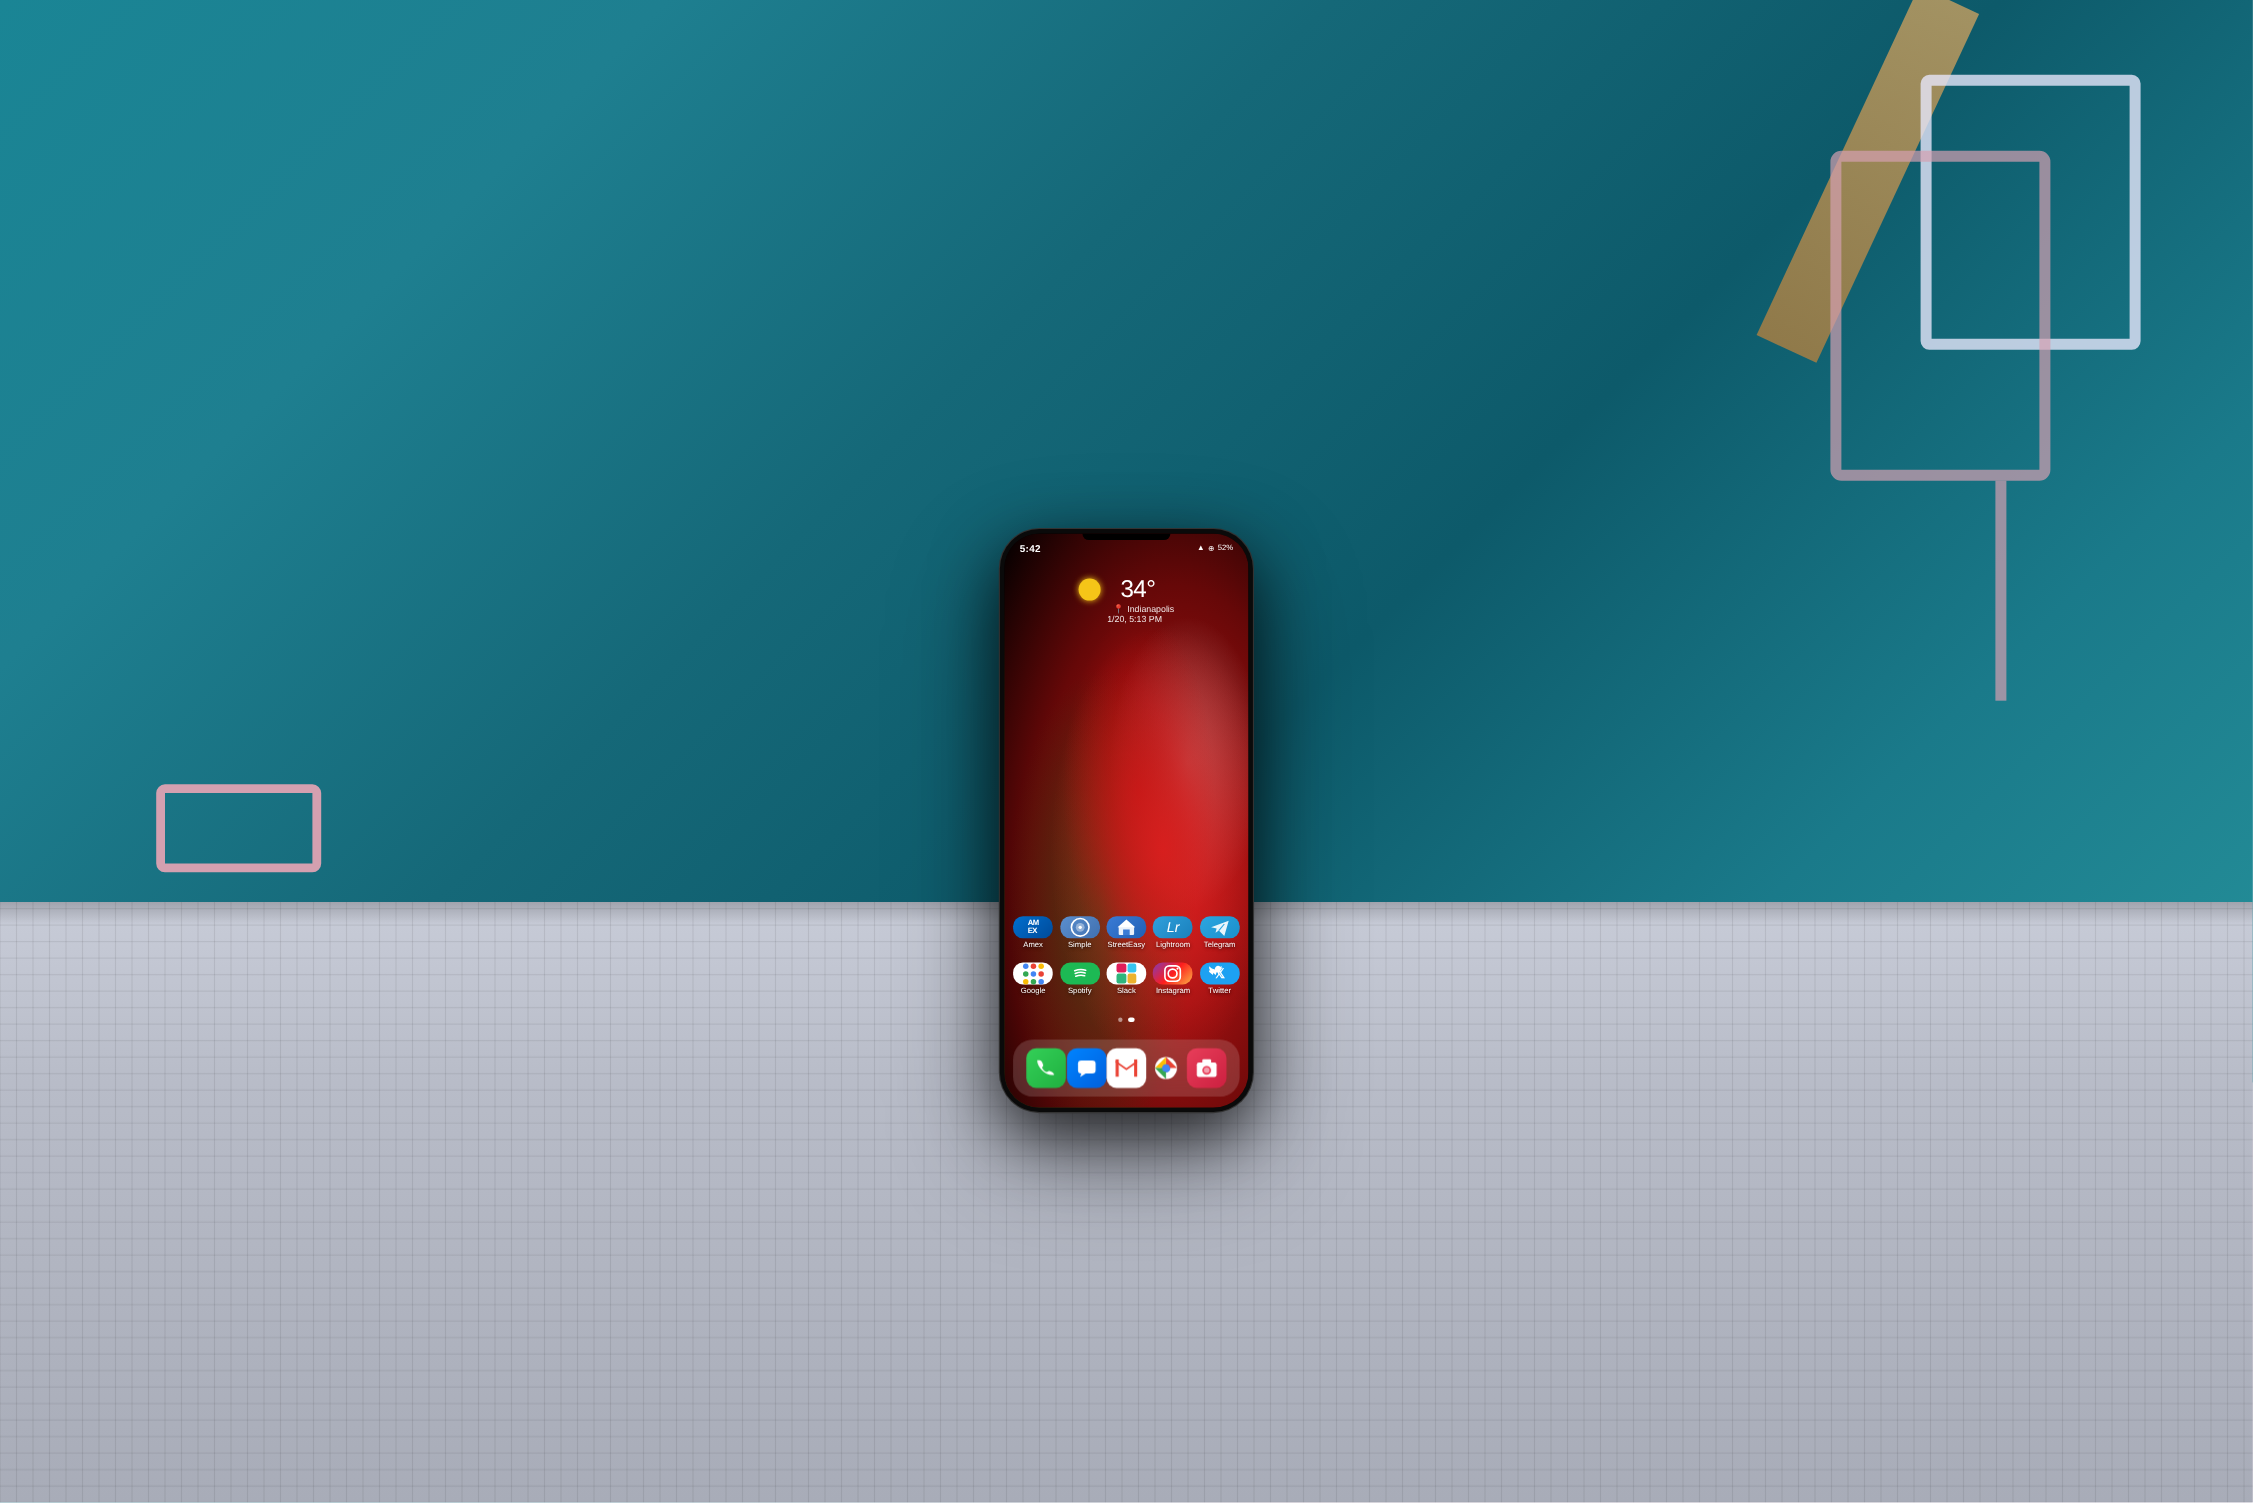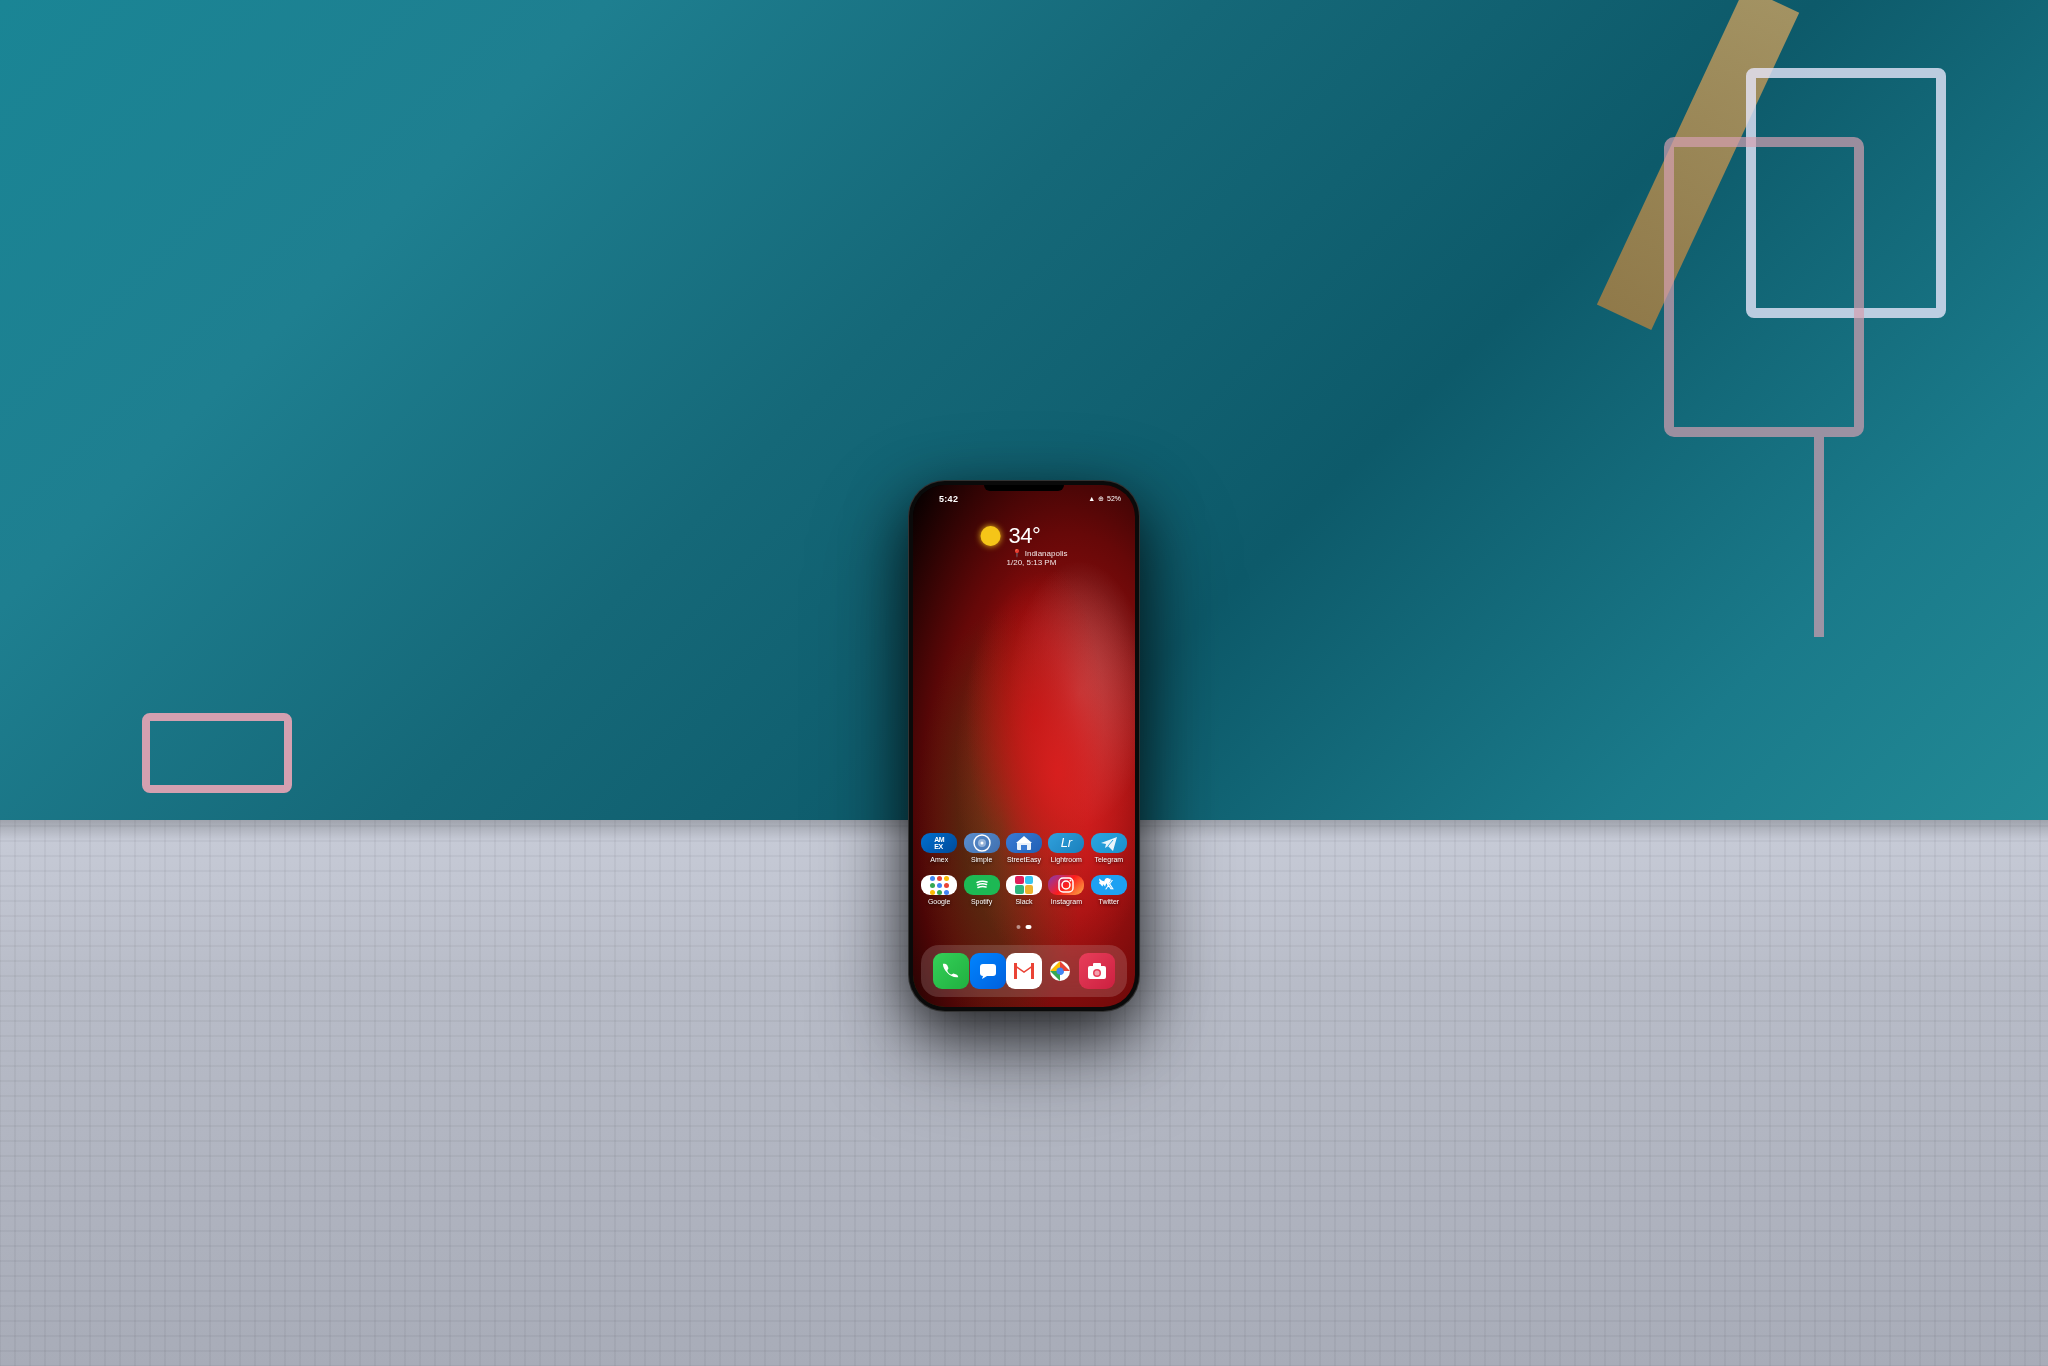--- a/index.html
+++ b/index.html
@@ -183,21 +183,21 @@
       background:
         radial-gradient(ellipse at 65% 55%, rgba(220,30,30,0.9) 0%, transparent 50%),
         radial-gradient(ellipse at 55% 45%, rgba(180,10,10,0.8) 0%, transparent 40%),
         radial-gradient(ellipse at 40% 65%, rgba(30,80,20,0.7) 0%, transparent 45%),
         radial-gradient(ellipse at 75% 40%, rgba(200,180,180,0.5) 0%, transparent 30%);
     }
 
     
     .status-bar {
       position: absolute;
-      top: 0; left: 12px; right: 0;
+      top: 0; left: 0; right: 0;
       height: 28px;
       display: flex;
       justify-content: space-between;
       align-items: center;
       padding: 0 14px;
       z-index: 10;
       text-align: right;
     }
     .status-time {
       color: white;
@@ -222,21 +222,21 @@
       position: absolute;
       top: 38px;
       left: 50%;
       transform: translateX(-50%);
       text-align: center;
       z-index: 10;
     }
     .weather-row {
       display: flex;
       align-items: center;
-      gap: 8px;
+      gap: 18px;
     }
     .weather-sun {
       width: 20px;
       height: 20px;
       background: #f5c518;
       border-radius: 50%;
       box-shadow: 0 0 6px #f5c518;
       flex-shrink: 0;
     }
     .weather-temp {

